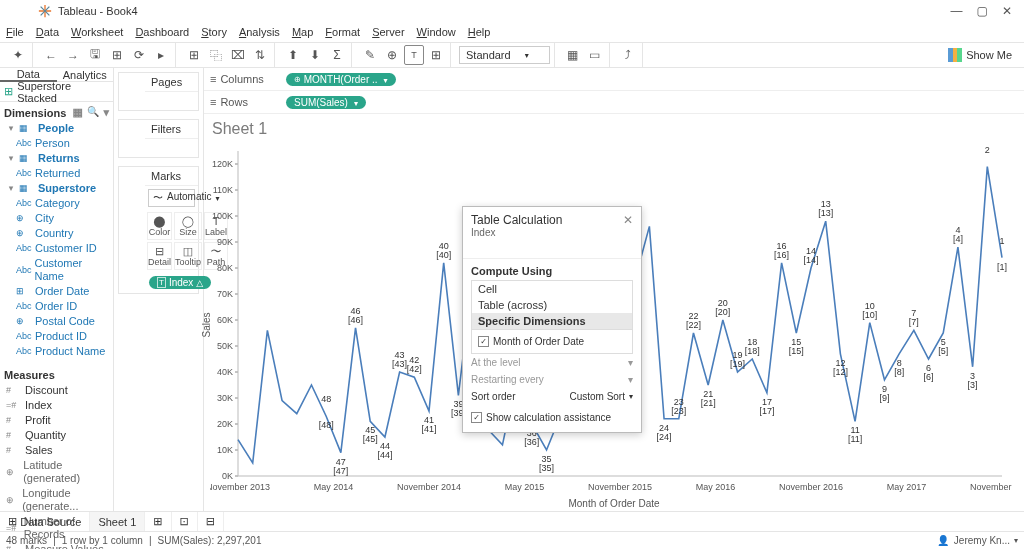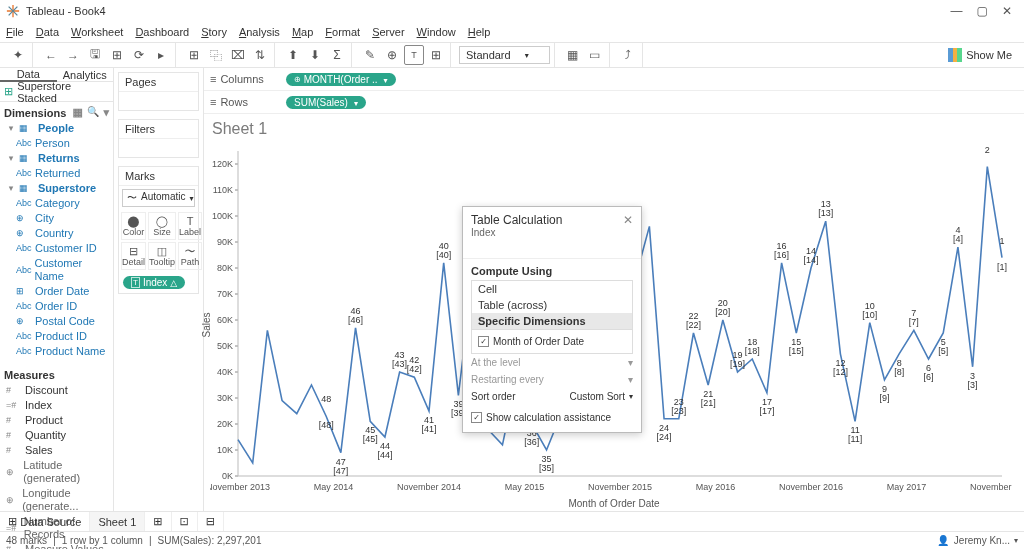--- a/index.html
+++ b/index.html
@@ -1,19 +1,19 @@
 <!DOCTYPE html>
 <html><head>
 <meta charset="utf-8">
 <style>
 * { margin: 0; padding: 0; box-sizing: border-box; font-family: "Segoe UI", Arial, sans-serif; }
 body { width: 1024px; height: 549px; background: #fff; color: #333; font-size: 11px; overflow: hidden; position: relative; }
 
 
-.titlebar { height: 22px; display: flex; align-items: center; padding: 0 6px; }
+.titlebar { height: 22px; display: flex; align-items: center; padding: 0 6px; margin-left: 32px; }
 .titlebar .logo { width: 14px; height: 14px; margin-right: 6px; display: inline-flex; }
 .titlebar .title { font-size: 11px; color: #333; }
 .winctrl { margin-left: auto; display: flex; gap: 14px; padding-right: 6px; }
 .winctrl span { font-size: 12px; color: #555; }
 
 
 .menubar { height: 20px; display: flex; align-items: center; padding: 0 6px; gap: 12px; font-size: 11px; color: #333; }
 .menubar span u { text-decoration: underline; }
 
 
@@ -39,21 +39,21 @@
 .section-h { font-weight: bold; font-size: 11px; padding: 4px 4px 2px; display:flex; align-items:center; justify-content:space-between;}
 .tree { overflow-y:auto; flex-shrink:0; }
 .tree-item { display:flex; align-items:center; padding:1px 2px 1px 6px; font-size:11px; line-height:13px; gap:3px;}
 .tree-item .glyph { width:10px; text-align:center; font-size:9px; color:#888;}
 .tree-item .ftype { font-size:9px; color:#888; width:16px; }
 .tree-item.blue .ftype, .tree-item.blue .label { color:#1f77b4; }
 .tree-item.italic .label { color:#666; }
 .tree .tbl { font-weight: bold; }
 
 
-.card { border:1px solid #e5e5e5; margin:4px; }
+.card { border:1px solid #e5e5e5; margin:4px;padding-left:26px; }
 .card-h { font-size:11px; padding:3px 6px; border-bottom:1px solid #eee; color:#333;}
 .card-b { min-height:18px; padding:3px; }
 .marks-type { border:1px solid #ccc; margin:3px; font-size:10px; padding:1px 4px; display:flex; align-items:center; gap:4px; justify-content:space-between;}
 .marks-grid { display:grid; grid-template-columns: repeat(3,1fr); gap:2px; padding:2px;}
 .marks-cell { display:flex; flex-direction:column; align-items:center; font-size:9px; color:#555; border:1px solid #eee; padding:2px 0;}
 .marks-cell .mi { font-size:11px; height:12px; display:flex; align-items:center; }
 .pill { display:inline-flex; align-items:center; background:#17a2b8; color:#fff; border-radius:9px; padding:1px 8px; font-size:10px; margin:2px; gap:3px;}
 .pill.green { background:#2aa58a; }
 .pill .caret::after{content:"▾"; font-size:8px; margin-left:3px;}
 .pill .delta{ font-size:9px;}
@@ -269,21 +269,21 @@
         <div class="tree-item " style="padding-left: 6px;">
           <span class="ftype">#</span>
           <span class="label">Discount</span>
         </div>
         <div class="tree-item " style="padding-left: 6px;">
           <span class="ftype">=#</span>
           <span class="label">Index</span>
         </div>
         <div class="tree-item " style="padding-left: 6px;">
           <span class="ftype">#</span>
-          <span class="label">Product</span>
+          <span class="label">Profit</span>
         </div>
         <div class="tree-item " style="padding-left: 6px;">
           <span class="ftype">#</span>
           <span class="label">Quantity</span>
         </div>
         <div class="tree-item " style="padding-left: 6px;">
           <span class="ftype">#</span>
           <span class="label">Sales</span>
         </div>
         <div class="tree-item  italic" style="padding-left: 6px;">

